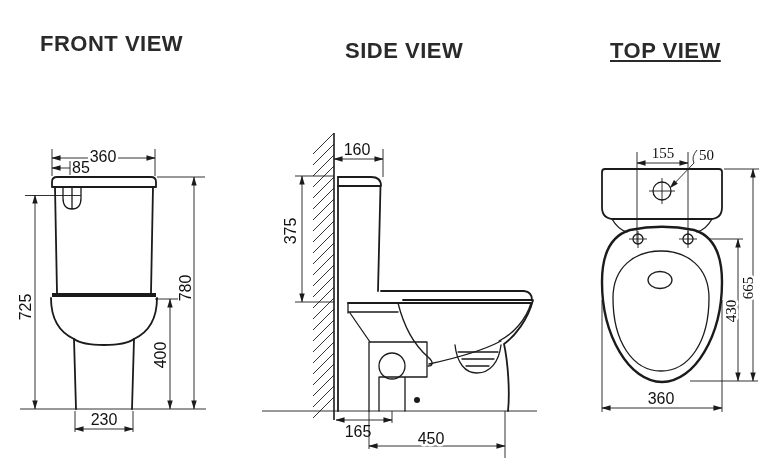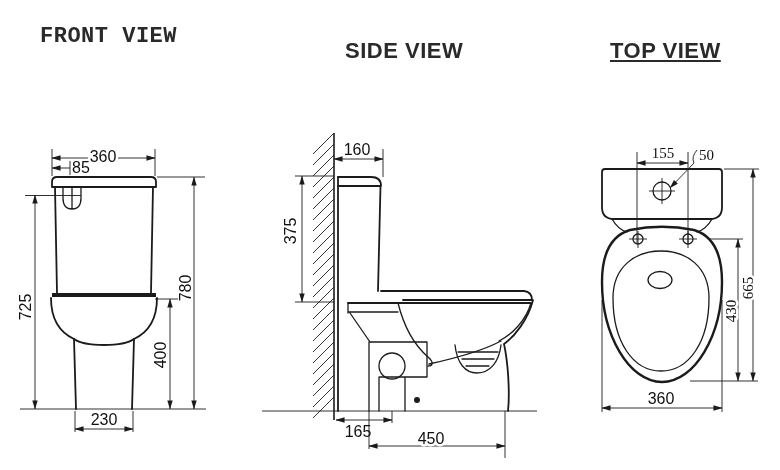--- a/index.html
+++ b/index.html
@@ -1,19 +1,19 @@
 <!DOCTYPE html>
 <html><head>
 <meta charset="utf-8">
 <style>
   html,body{margin:0;padding:0;background:#ffffff;}
   body{width:780px;height:470px;position:relative;overflow:hidden;}
   .title{position:absolute;font-family:"Liberation Sans",sans-serif;font-weight:bold;
          font-size:22px;letter-spacing:0.5px;color:#2a2a2a;white-space:nowrap;}
-  #t-front{left:40px;top:24px;font-family:Liberation Mono, monospace;}
+  #t-front{left:40px;top:31px;}
   #t-side{left:345px;top:38px;text-align:center;}
   #t-top{left:610px;top:38px;text-decoration:underline;}
   svg{position:absolute;left:0;top:0;}
   .o2{fill:none;stroke:#1b1b1b;stroke-width:1.8;stroke-linecap:round;stroke-linejoin:round;}
   .o15{fill:none;stroke:#1b1b1b;stroke-width:1.3;stroke-linecap:round;stroke-linejoin:round;}
   .heavy{fill:none;stroke:#1b1b1b;stroke-width:2.4;stroke-linecap:round;stroke-linejoin:round;}
   .dim{fill:none;stroke:#1b1b1b;stroke-width:0.9;}
   .wall{fill:none;stroke:#1b1b1b;stroke-width:1.6;}
   .hatch{fill:none;stroke:#1b1b1b;stroke-width:0.9;}
   .t{font-family:"Liberation Sans",sans-serif;font-size:16px;fill:#111;}

